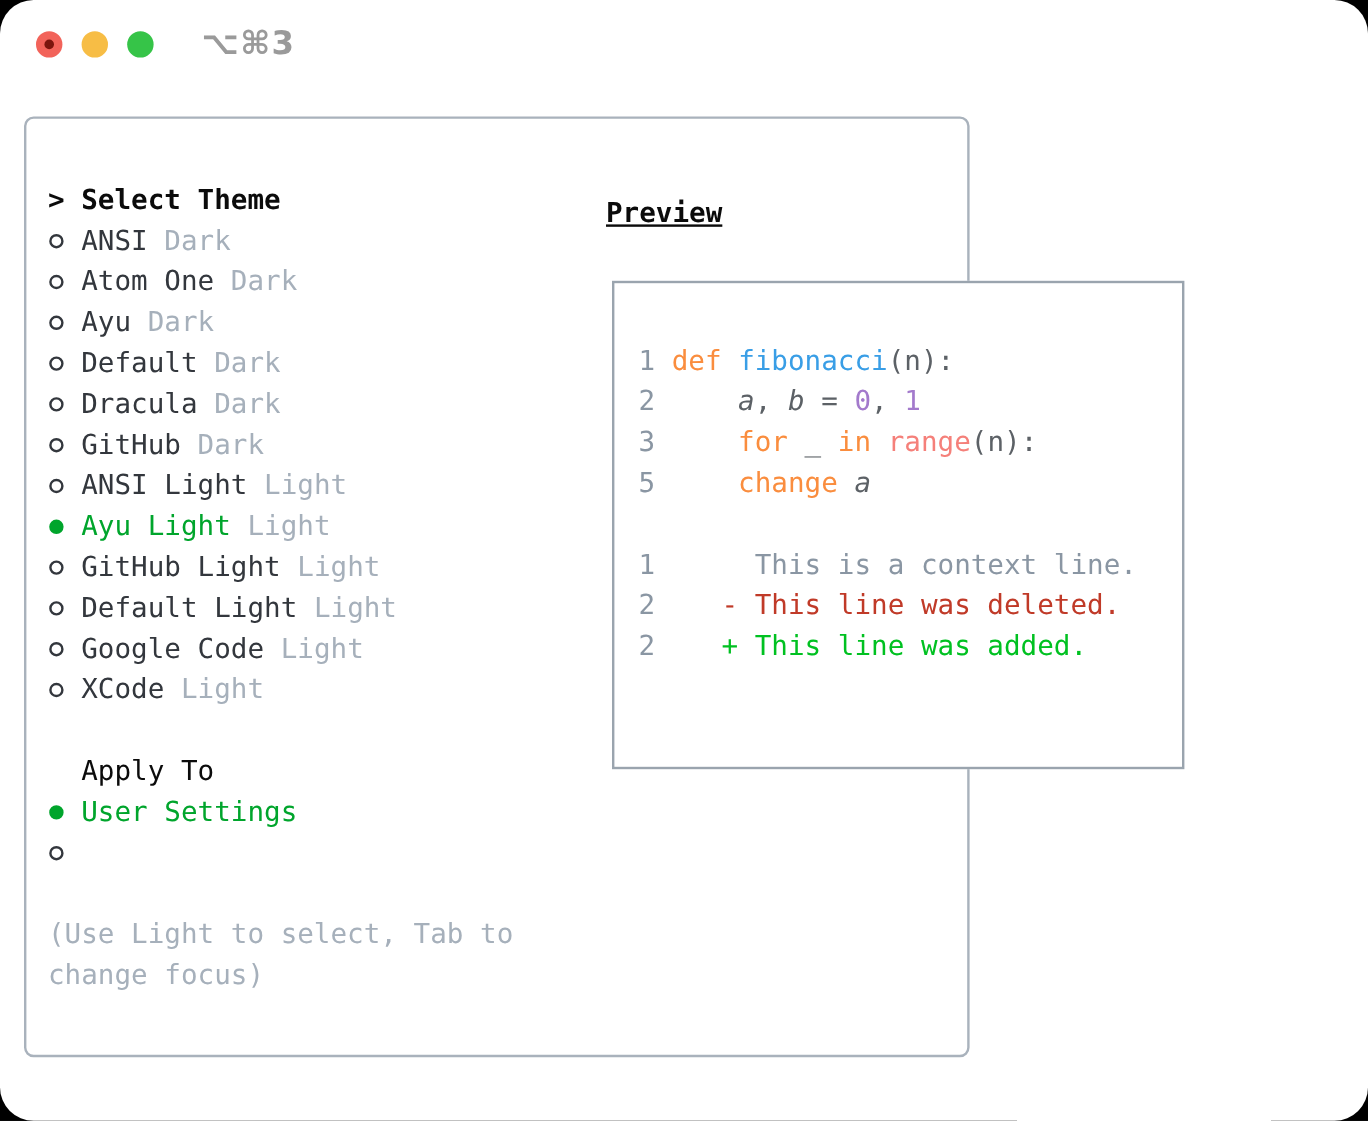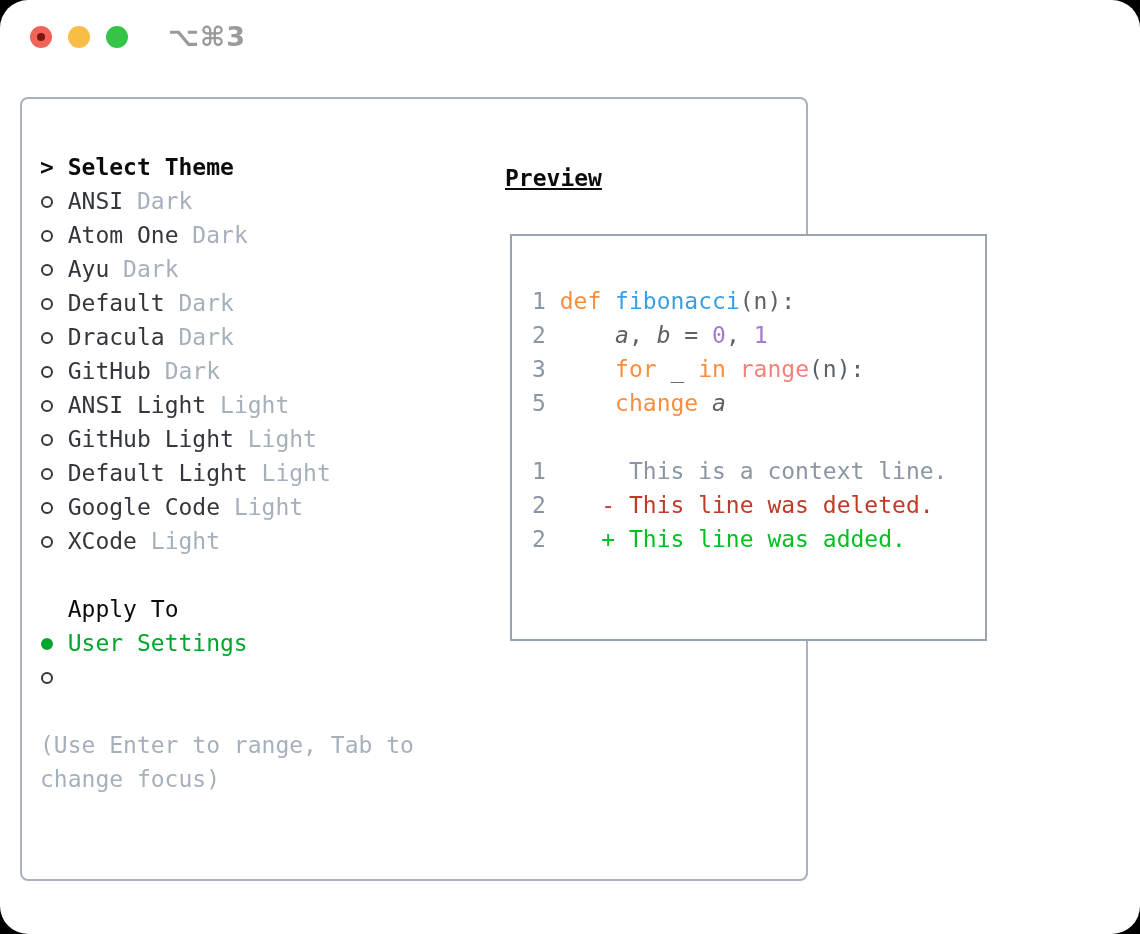--- a/index.html
+++ b/index.html
@@ -117,30 +117,31 @@
     <div class="left-col" id="left-col">
 
     <div class="row"><span class="prefix pointer">&gt;</span> <span class="hdr">Select Theme</span></div>
         <div class="row"><span class="prefix"><span class="circle"></span></span> <span class="opt-label">ANSI</span> <span class="tag">Dark</span></div>
         <div class="row"><span class="prefix"><span class="circle"></span></span> <span class="opt-label">Atom One</span> <span class="tag">Dark</span></div>
         <div class="row"><span class="prefix"><span class="circle"></span></span> <span class="opt-label">Ayu</span> <span class="tag">Dark</span></div>
         <div class="row"><span class="prefix"><span class="circle"></span></span> <span class="opt-label">Default</span> <span class="tag">Dark</span></div>
         <div class="row"><span class="prefix"><span class="circle"></span></span> <span class="opt-label">Dracula</span> <span class="tag">Dark</span></div>
         <div class="row"><span class="prefix"><span class="circle"></span></span> <span class="opt-label">GitHub</span> <span class="tag">Dark</span></div>
         <div class="row"><span class="prefix"><span class="circle"></span></span> <span class="opt-label">ANSI Light</span> <span class="tag">Light</span></div>
+        <div class="row"><span class="prefix"><span class="circle filled"></span></span> <span class="opt-label selected">Ayu Light</span> <span class="tag">Light</span></div>
         <div class="row"><span class="prefix"><span class="circle"></span></span> <span class="opt-label">GitHub Light</span> <span class="tag">Light</span></div>
         <div class="row"><span class="prefix"><span class="circle"></span></span> <span class="opt-label">Default Light</span> <span class="tag">Light</span></div>
         <div class="row"><span class="prefix"><span class="circle"></span></span> <span class="opt-label">Google Code</span> <span class="tag">Light</span></div>
         <div class="row"><span class="prefix"><span class="circle"></span></span> <span class="opt-label">XCode</span> <span class="tag">Light</span></div>
         <div class="row"></div>
         <div class="row"><span class="prefix"></span> <span class="section-label">Apply To</span></div>
         <div class="row"><span class="prefix"><span class="circle filled"></span></span> <span class="opt-label selected">User Settings</span></div>
         <div class="row"><span class="prefix"><span class="circle"></span></span> </div>
         <div class="row"></div>
-        <div class="row"><span class="hint">(Use Enter to range, Tab to</span></div>
+        <div class="row"><span class="hint">(Use Light to select, Tab to</span></div>
         <div class="row"><span class="hint">change focus)</span></div>
       </div>
 
     <div class="preview-title">Preview</div>
 
     <div class="preview-box">
       <div id="code">
 
       <div class="code-line"><span class="tok-num">1 </span><span class="tok-kw">def</span><span class="tok-fg"> </span><span class="tok-fn">fibonacci</span><span class="tok-fg">(n):</span></div>
           <div class="code-line"><span class="tok-num">2 </span><span class="tok-fg">    </span><span class="tok-var">a</span><span class="tok-fg">, </span><span class="tok-var">b</span><span class="tok-fg"> = </span><span class="tok-lit">0</span><span class="tok-fg">, </span><span class="tok-lit">1</span></div>

